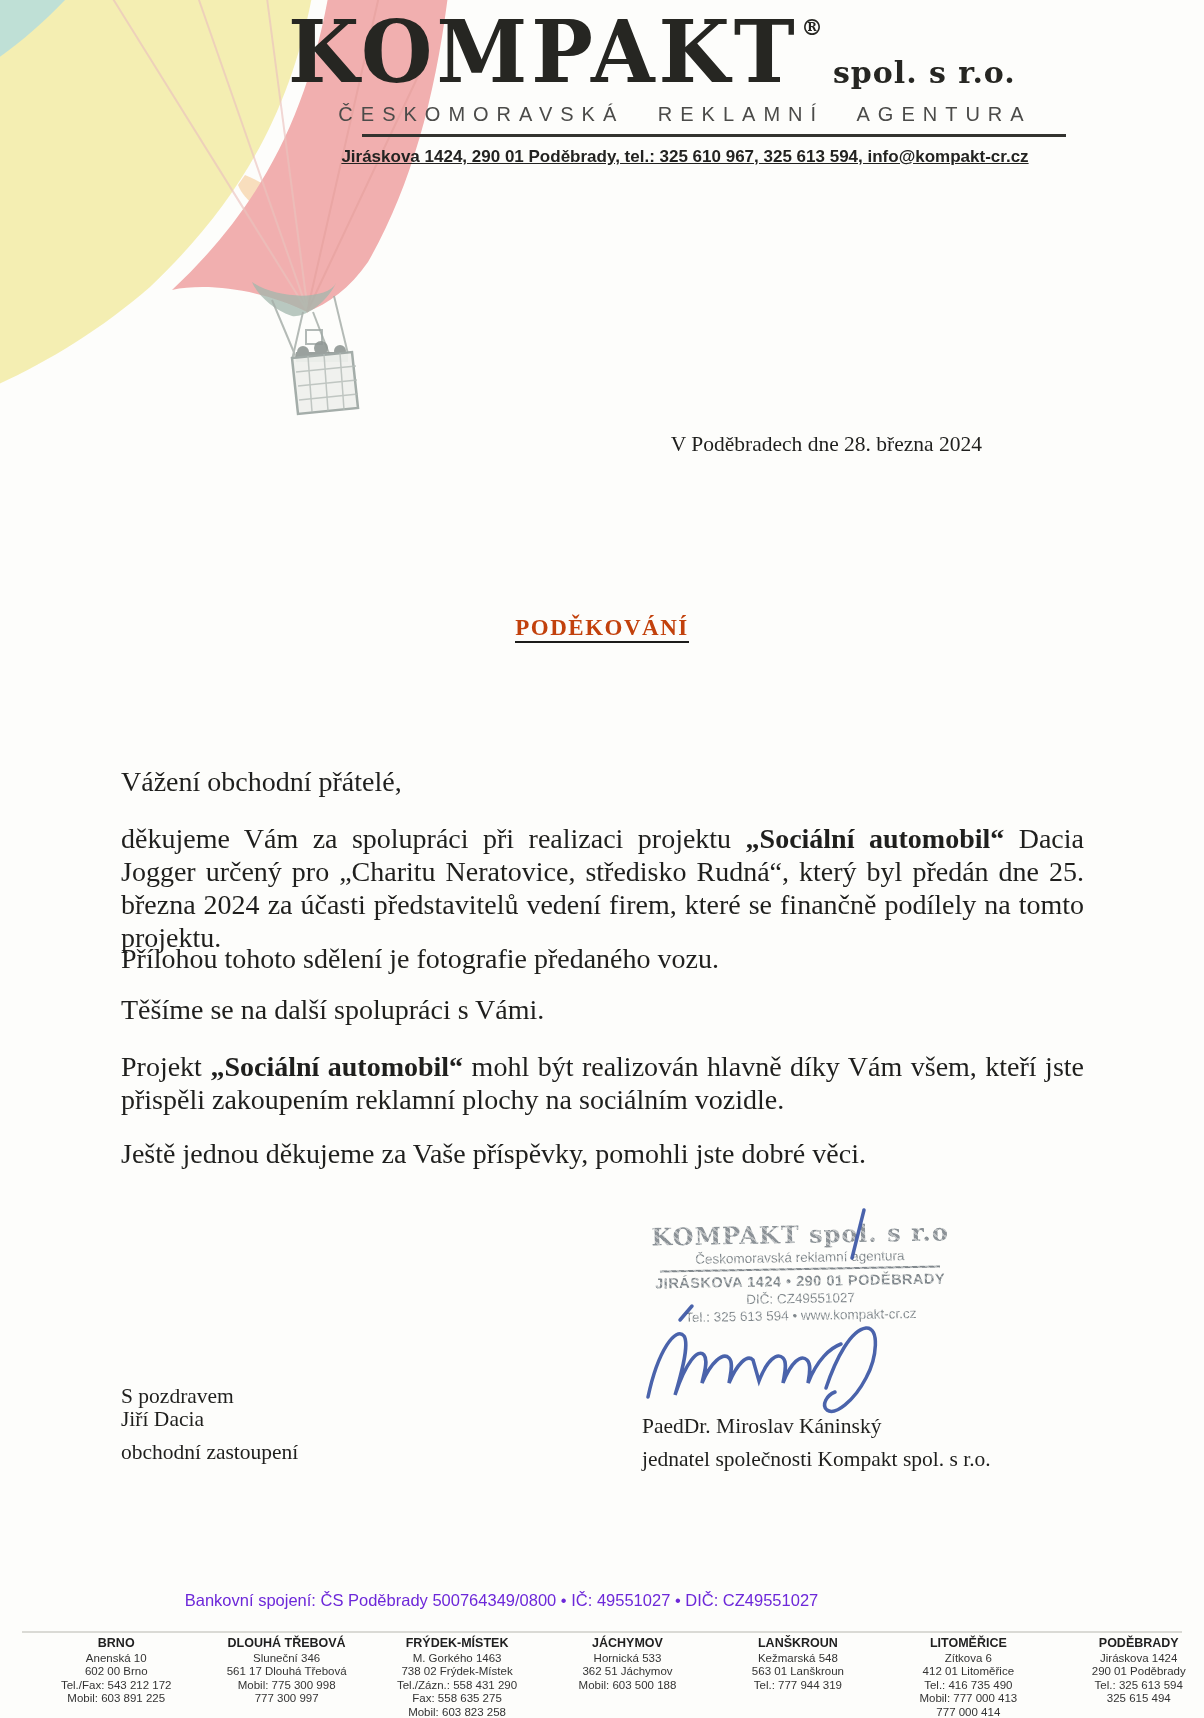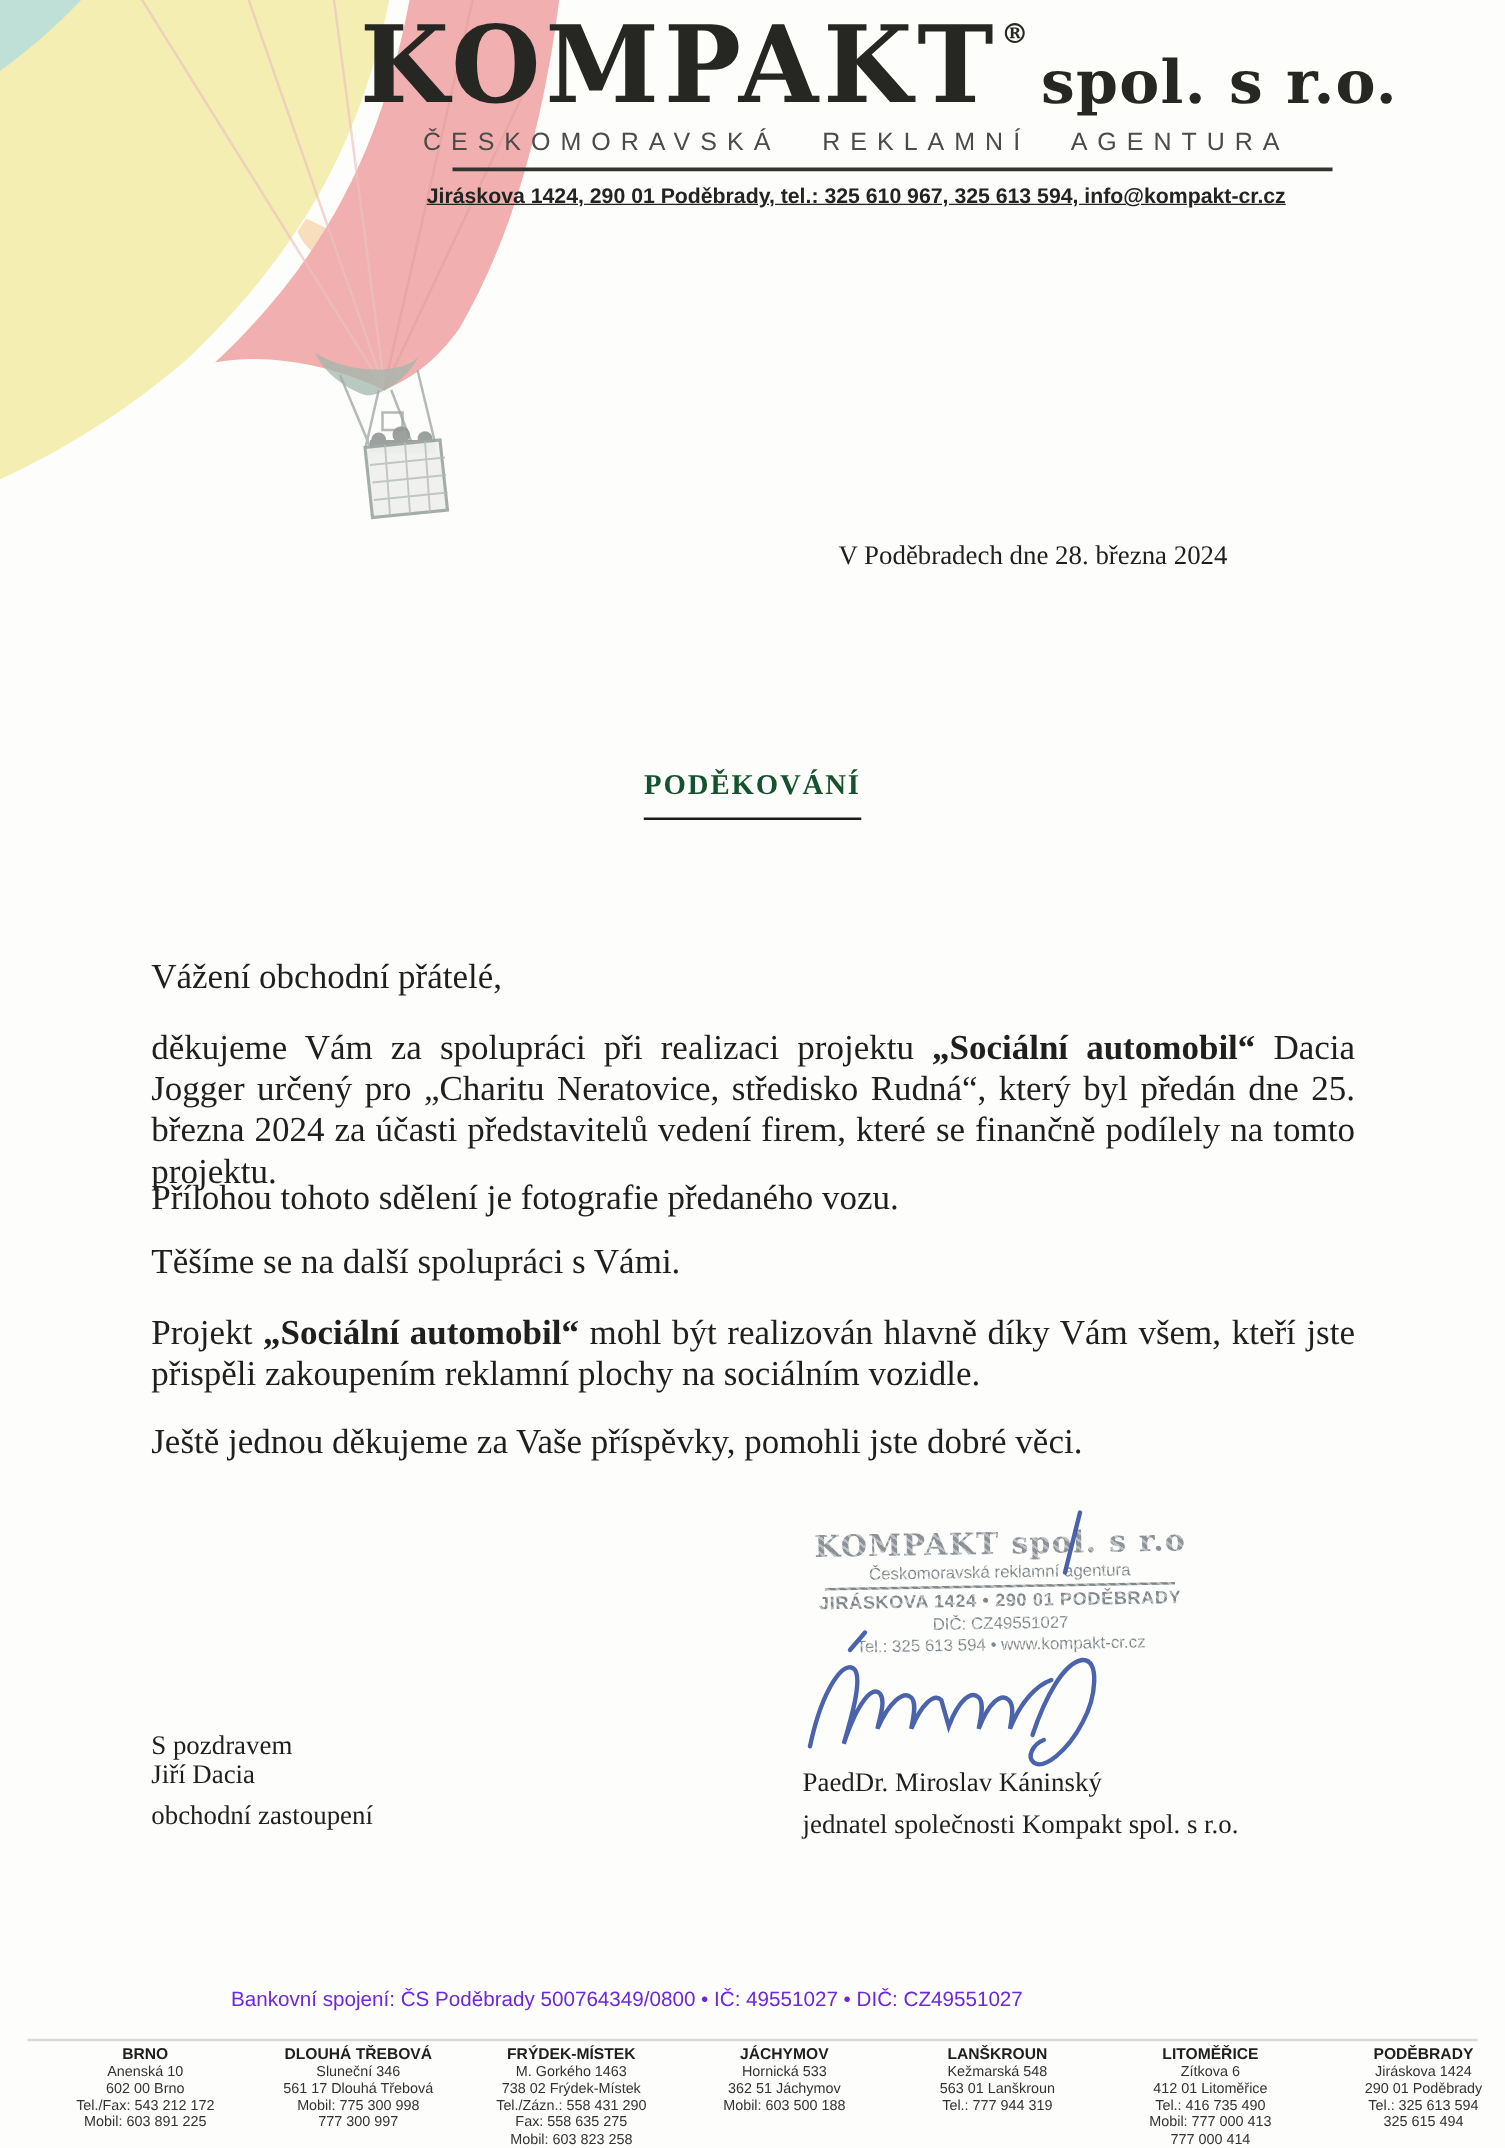--- a/index.html
+++ b/index.html
@@ -15,21 +15,21 @@
   #balloon{left:0;top:0;width:470px;height:440px;opacity:.85;pointer-events:none;}
 
   
   .logo-row{left:288px;top:6px;width:800px;display:flex;align-items:baseline;white-space:nowrap;}
   .brand{
     font-family:"DejaVu Serif", serif;font-weight:bold;font-size:82px;
     letter-spacing:4px;color:#262622;transform:scaleY(1.04);transform-origin:bottom left;
   }
   .reg{font-family:"DejaVu Serif",serif;font-weight:bold;font-size:22px;color:#262622;
     position:relative;top:-48px;margin-left:2px;}
-  .brand-suffix{font-family:"DejaVu Serif",serif;font-weight:bold;font-size:48px;
+  .brand-suffix{font-family:"DejaVu Serif",serif;font-weight:bold;font-size:30px;
     color:#262622;margin-left:10px;letter-spacing:1px;}
   .agency-sub{
     left:300px;top:103px;width:770px;text-align:center;
     font-family:"Liberation Sans",sans-serif;font-size:20px;color:#4b4b49;
     letter-spacing:8px;word-spacing:20px;white-space:nowrap;
   }
   .header-rule{left:362px;top:134px;width:704px;height:3px;background:#33332f;}
   .header-address{
     left:300px;top:147px;width:770px;text-align:center;
     font-family:"Liberation Sans",sans-serif;font-weight:bold;font-size:17px;color:#232321;
@@ -37,21 +37,21 @@
     text-decoration:underline;
   }
 
   
   .date-line{right:222px;top:432px;font-size:21.5px;}
   .letter-title{
     left:0;top:615px;width:1204px;text-align:center;
   }
   .letter-title span{
     display:inline-block;font-weight:bold;font-size:23px;letter-spacing:1.5px;
-    border-bottom:2.5px solid #1c1c1a;padding-bottom:13px;color:#14532d;
+    border-bottom:2.5px solid #1c1c1a;padding-bottom:0;color:#c2410c;
   }
   .body-par{left:121px;width:963px;font-size:28px;line-height:33px;}
   .just{text-align:justify;}
   .b{font-weight:bold;}
 
   
   .stamp{
     left:652px;top:1220px;width:296px;text-align:center;color:#6e767b;
     font-family:"Liberation Sans",sans-serif;transform:rotate(-1deg);opacity:.92;
     -webkit-mask-image:repeating-linear-gradient(37deg,rgba(0,0,0,.95) 0 3px,rgba(0,0,0,.55) 3px 5px);

